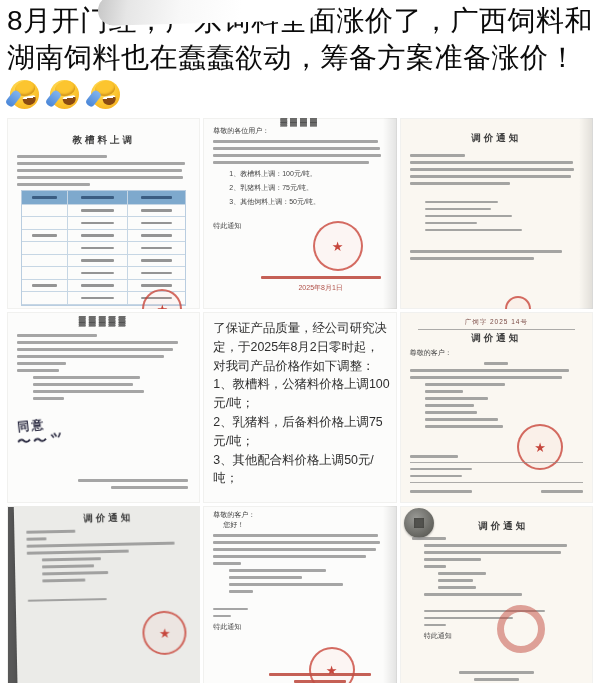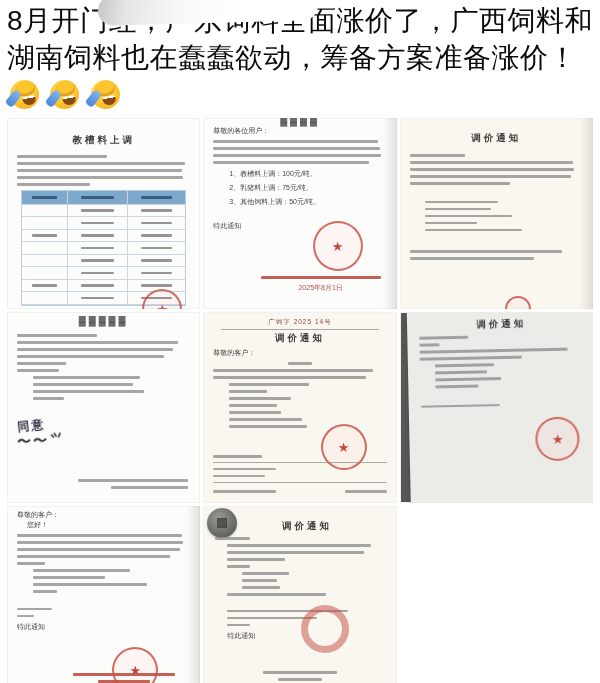--- a/index.html
+++ b/index.html
@@ -315,20 +315,30 @@
         <div class="sig sig2">〜〜⺍</div>
       </div>
       <div class="footer-abs right" style="width:110px;right:12px;left:auto;bottom:10px;">
         <div>
             <div class="bl" style="width: 100%;"></div>
             <div class="bl" style="width: 70%;"></div>
           </div>
       </div>
     </div>
 
+    <div class="tile">
+      <div class="clear-doc">
+        <p>了保证产品质量，经公司研究决定，于2025年8月2日零时起，对我司产品价格作如下调整：</p>
+        <p>1、教槽料，公猪料价格上调100元/吨；</p>
+        <p>2、乳猪料，后备料价格上调75元/吨；</p>
+        <p>3、其他配合料价格上调50元/吨；</p>
+        <div class="gap"></div>
+
+      </div>
+    </div>
 
     <div class="tile warm">
       <div class="doc-pad" style="padding-top:6px;">
         <div class="doc-no">广饲字 2025 14号</div>
         <div class="hrule" style="margin:2px 8px;"></div>
         <div class="doc-title">调价通知</div>
         <div style="height:3px"></div>
         <div class="greet-sm">尊敬的客户：</div>
         <div class="center">
             <div class="bl" style="width: 14%;"></div>

